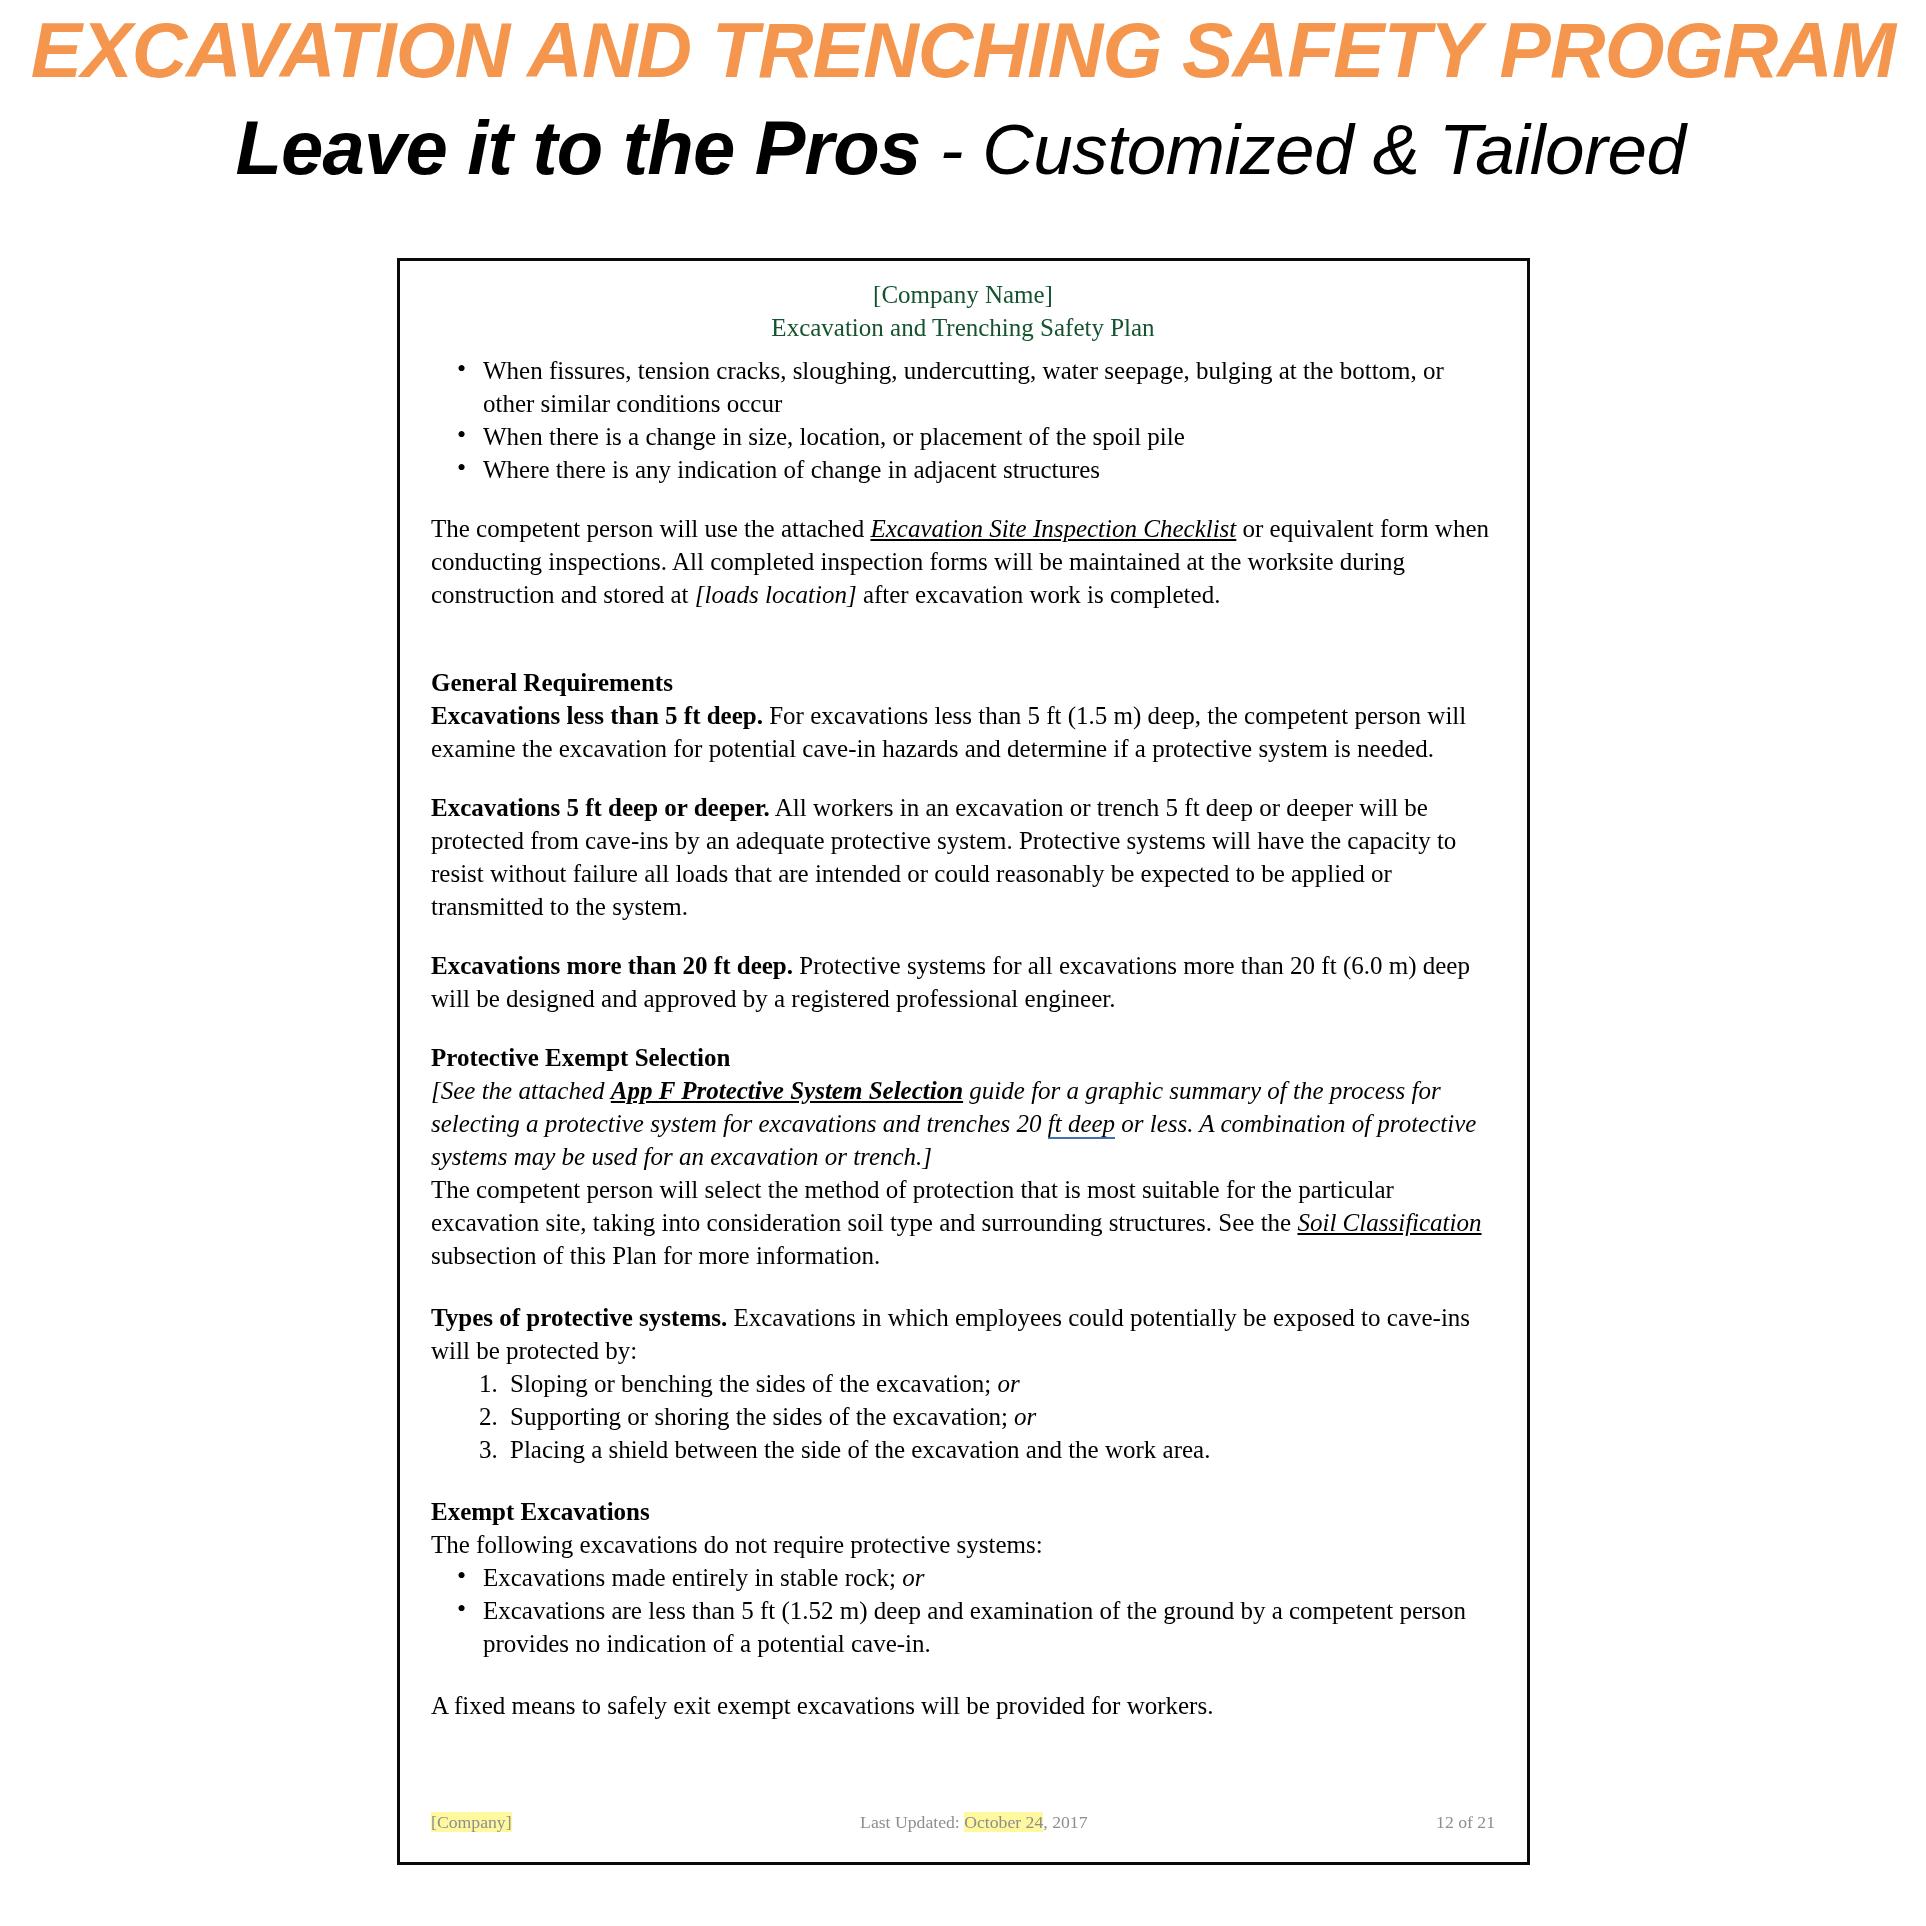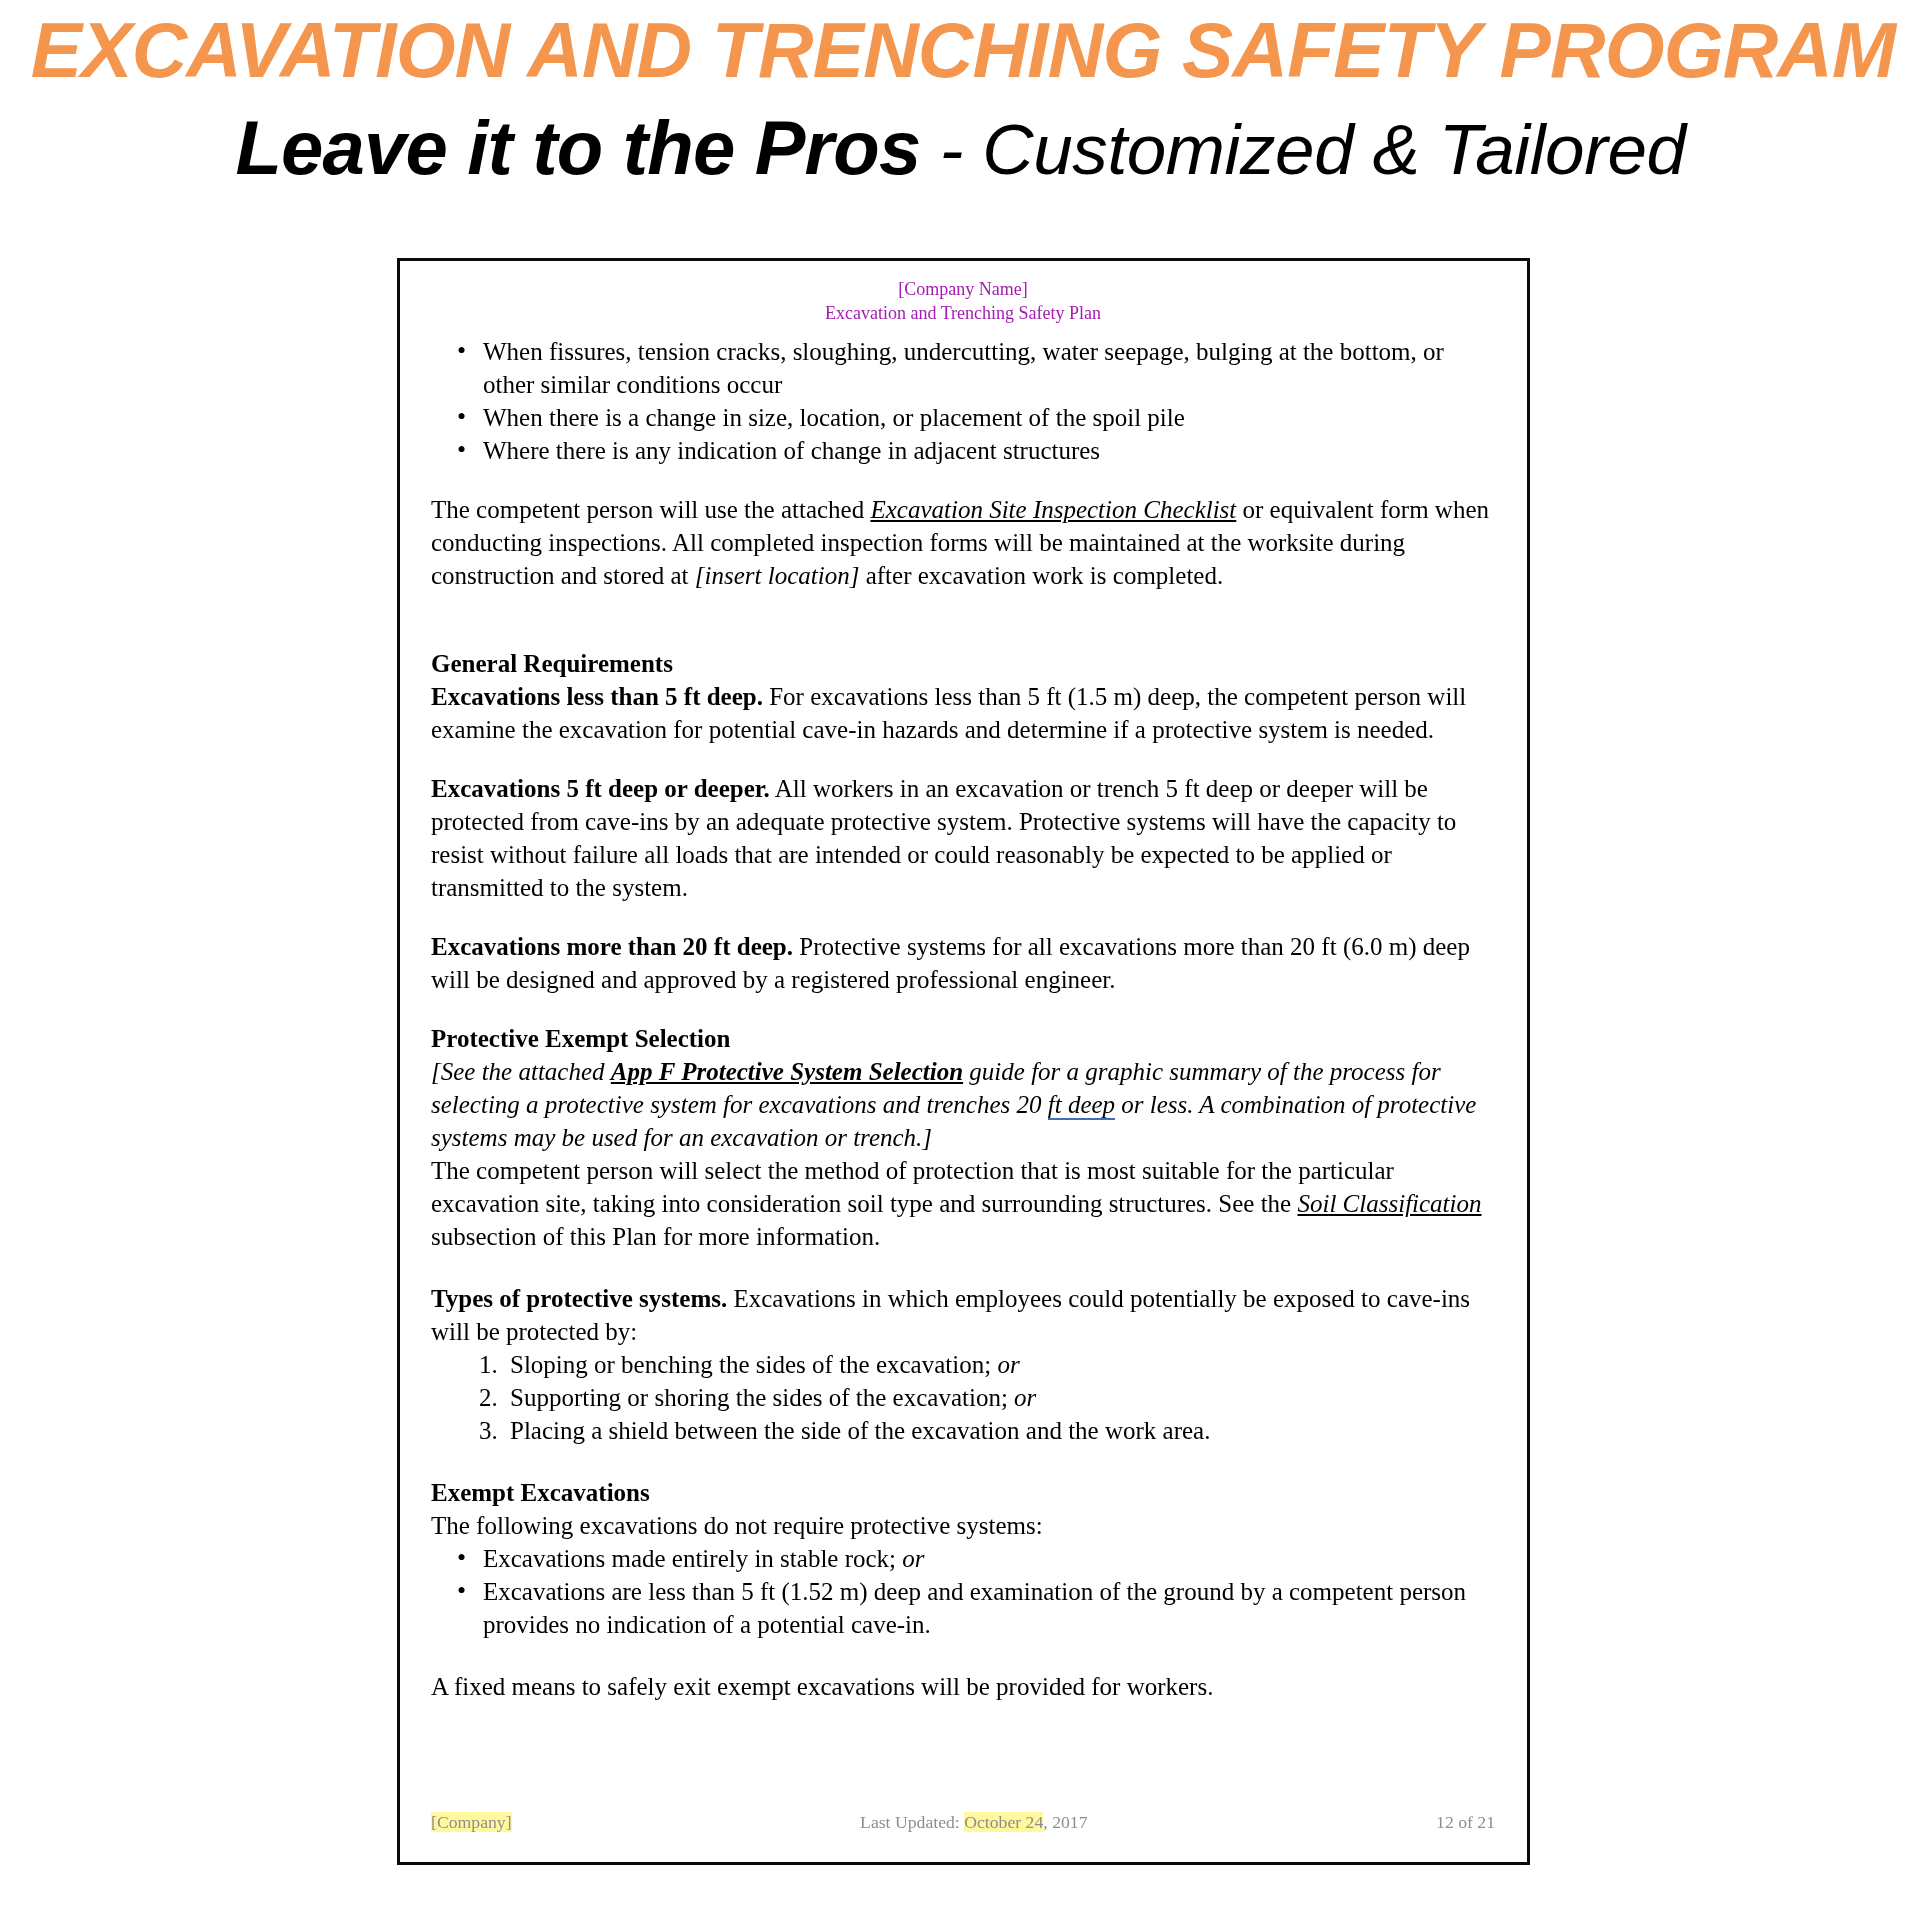--- a/index.html
+++ b/index.html
@@ -70,22 +70,22 @@
     background: #ffffff;
     overflow: hidden;
   }
   .doc-inner {
     position: absolute;
     left: 0; right: 0; top: 0;
     padding: 17px 32px 0 31px;
   }
   .doc-head {
     text-align: center;
-    color: #a21caf;
-    font-size: 18px;
+    color: #14532d;
+    font-size: 25px;
     line-height: 1.33;
   }
   .doc-head div { margin: 0; }
 
   .doc-body {
     color: #000000;
     font-size: 25px;
     line-height: 1.32;
     margin-top: 9.2px;
   }
@@ -188,21 +188,21 @@
     <div class="doc-body">
 
       <ul class="bullets">
         <li>When fissures, tension cracks, sloughing, undercutting, water seepage, bulging at the bottom, or other similar conditions occur</li>
         <li>When there is a change in size, location, or placement of the spoil pile</li>
         <li>Where there is any indication of change in adjacent structures</li>
       </ul>
 
       <div class="gap-md"></div>
 
-      <p class="para"><span>The competent person will use the attached </span><span class="iu">Excavation Site Inspection Checklist</span><span> or equivalent form when conducting inspections. All completed inspection forms will be maintained at the worksite during construction and stored at </span><span class="i">[insert location]</span><span> after excavation work is completed.</span></p>
+      <p class="para"><span>The competent person will use the attached </span><span class="iu">Excavation Site Inspection Checklist</span><span> or equivalent form when conducting inspections. All completed inspection forms will be maintained at the worksite during construction and stored at </span><span class="i">[loads location]</span><span> after excavation work is completed.</span></p>
 
       <div class="gap-lg"></div>
 
 
       <div class="gap-md"></div>
 
       <h4 class="sub-h">General Requirements</h4>
 
       <p class="para"><span class="b">Excavations less than 5 ft deep.</span><span> For excavations less than 5 ft (1.5 m) deep, the competent person will examine the excavation for potential cave-in hazards and determine if a protective system is needed.</span></p>
 

